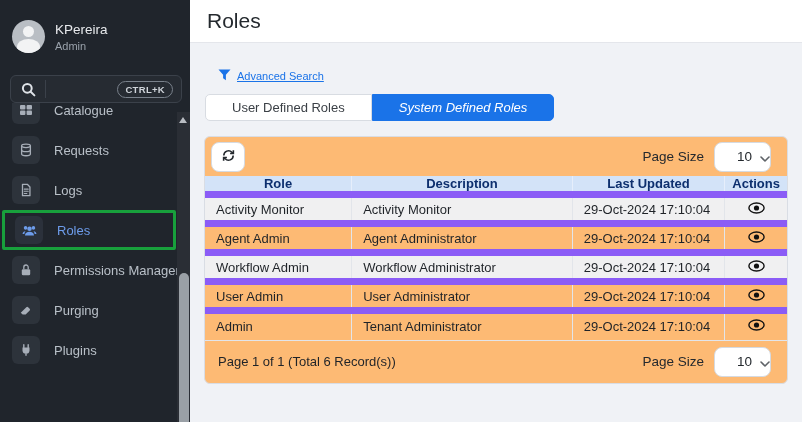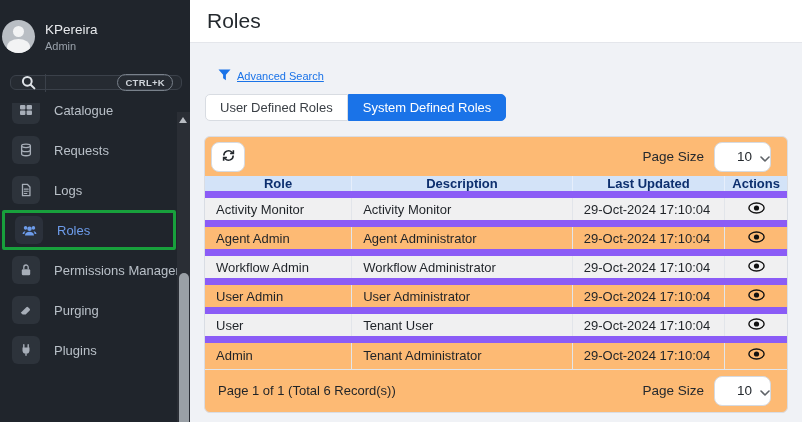--- a/index.html
+++ b/index.html
@@ -2,28 +2,28 @@
 <html><head>
 <meta charset="utf-8">
 <style>
   * { margin:0; padding:0; box-sizing:border-box; }
   html,body { background:#e9ebee; }
   body { font-family:"Liberation Sans","DejaVu Sans",sans-serif; }
   .app { position:relative; width:802px; height:422px; overflow:hidden; background:#f0f2f6; }
 
   
   .sidebar { position:absolute; left:0; top:0; width:190px; height:422px; background:#20252c; overflow:hidden; }
-  .user-block { position:absolute; top:20px; left:2px; display:flex; align-items:center; gap:10px; cursor:pointer; }
+  .user-block { position:absolute; top:20px; left:12px; display:flex; align-items:center; gap:10px; cursor:pointer; }
   .avatar { width:33px; height:33px; border-radius:50%; background:#b9bec4; position:relative; overflow:hidden; flex:0 0 auto; }
   .avatar .head { position:absolute; top:6px; left:11px; width:11px; height:11px; border-radius:50%; background:#f2f3f4; }
   .avatar .torso { position:absolute; top:19px; left:5px; width:23px; height:16px; border-radius:50%; background:#f2f3f4; }
   .user-name { color:#e8eaed; font-size:13.5px; line-height:16px; }
   .user-role { color:#99a1aa; font-size:11px; margin-top:2px; }
 
-  .search-box { position:absolute; top:75px; left:10px; width:172px; height:15px; background:#262b32; border:1px solid #3b414a; border-radius:6px; display:flex; align-items:center; cursor:text; }
+  .search-box { position:absolute; top:75px; left:10px; width:172px; height:28px; background:#262b32; border:1px solid #3b414a; border-radius:6px; display:flex; align-items:center; cursor:text; }
   .search-ico-wrap { width:34px; display:flex; justify-content:center; }
   .search-divider { width:1px; height:18px; background:#3b414a; }
   .search-spacer { flex:1; }
   .shortcut-badge { margin-right:8px; border:1.5px solid #79818b; border-radius:10px; color:#cfd4da; font-size:9.5px; font-weight:bold; padding:2px 7px; letter-spacing:.3px; }
 
   .nav-menu { position:absolute; top:103px; left:0; right:13px; bottom:0; overflow:hidden; }
   .nav-list { margin-top:-13px; }
   .nav-item { height:40px; display:flex; align-items:center; gap:14px; padding-left:12px; cursor:pointer; }
   .chip { width:28px; height:28px; border-radius:6px; background:#2d333b; display:flex; align-items:center; justify-content:center; flex:0 0 auto; }
   .chip svg { display:block; }
@@ -39,23 +39,23 @@
   
   .content { position:absolute; left:190px; top:0; width:612px; height:422px; }
   .content-header { height:43px; background:#ffffff; border-bottom:1px solid #e4e6eb; display:flex; align-items:center; padding-left:17px; }
   .page-title { font-size:21px; font-weight:400; color:#24292e; }
   .content-body { height:379px; background:#f0f2f6; }
 
   .adv-search { display:inline-flex; align-items:center; gap:6px; margin:26px 0 0 28px; color:#1a73e8; font-size:11px; text-decoration:underline; cursor:pointer; }
   .adv-search svg { flex:0 0 auto; }
 
   .tabs { display:flex; margin:9px 0 0 15px; }
-  .tab { height:27px; display:flex; align-items:center; padding:0 14px; font-size:13px; font-weight:500; cursor:pointer; }
+  .tab { height:27px; display:flex; align-items:center; padding:0 26px; font-size:13px; font-weight:500; cursor:pointer; }
   .tab.inactive { background:#ffffff; color:#3b4046; border:1px solid #d8dce2; border-radius:5px 0 0 5px; }
-  .tab.active { background:#1a73e8; color:#ffffff; border:1px solid #1a73e8; border-radius:0 5px 5px 0; }
+  .tab.active { background:#1a73e8; color:#ffffff; border:1px solid #1a73e8; border-radius:0 5px 5px 0;font-style:italic; }
 
   .card { margin:15px 14px 0 14px; background:#fdba74; border:1px solid #d9dde4; border-radius:6px; overflow:hidden; }
   .toolbar { height:39px; display:flex; align-items:center; padding:0 16px 0 6px; }
   .refresh-btn { width:34px; height:30px; border:1px solid #d5dae1; border-radius:8px; background:#fff; display:flex; align-items:center; justify-content:center; cursor:pointer; }
   .toolbar-right { margin-left:auto; display:flex; align-items:center; gap:10px; }
   .ps-label { font-size:13.5px; color:#24292e; }
   .select { width:57px; height:30px; border:1px solid #d5dae1; border-radius:8px; background:#fff; display:flex; align-items:center; justify-content:flex-end; gap:8px; cursor:pointer; }
   .select .val { font-size:13.5px; color:#24292e; }
 
   table { width:100%; border-collapse:collapse; table-layout:fixed; }
@@ -284,31 +284,20 @@
               <td>User Admin</td>
               <td>User Administrator</td>
               <td>29-Oct-2024 17:10:04</td>
               <td class="act"><button class="eye-btn">
                     <span><svg width="17" height="12" viewBox="0 0 17 12">
                         <ellipse cx="8.5" cy="6" rx="7.6" ry="5" fill="none" stroke="#111" stroke-width="1.4"></ellipse>
                         <circle cx="8.5" cy="6" r="2.6" fill="#111"></circle>
                       </svg></span>
                   </button></td>
             </tr>
-            <tr class="striped">
-              <td>User</td>
-              <td>Tenant User</td>
-              <td>29-Oct-2024 17:10:04</td>
-              <td class="act"><button class="eye-btn">
-                    <span><svg width="17" height="12" viewBox="0 0 17 12">
-                        <ellipse cx="8.5" cy="6" rx="7.6" ry="5" fill="none" stroke="#111" stroke-width="1.4"></ellipse>
-                        <circle cx="8.5" cy="6" r="2.6" fill="#111"></circle>
-                      </svg></span>
-                  </button></td>
-            </tr>
             <tr>
               <td>Admin</td>
               <td>Tenant Administrator</td>
               <td>29-Oct-2024 17:10:04</td>
               <td class="act"><button class="eye-btn">
                     <span><svg width="17" height="12" viewBox="0 0 17 12">
                         <ellipse cx="8.5" cy="6" rx="7.6" ry="5" fill="none" stroke="#111" stroke-width="1.4"></ellipse>
                         <circle cx="8.5" cy="6" r="2.6" fill="#111"></circle>
                       </svg></span>
                   </button></td>

